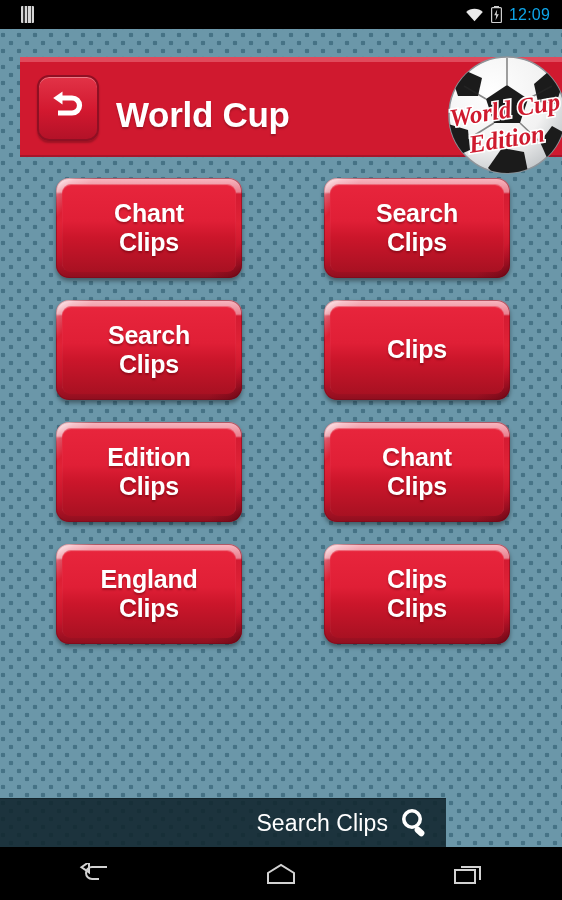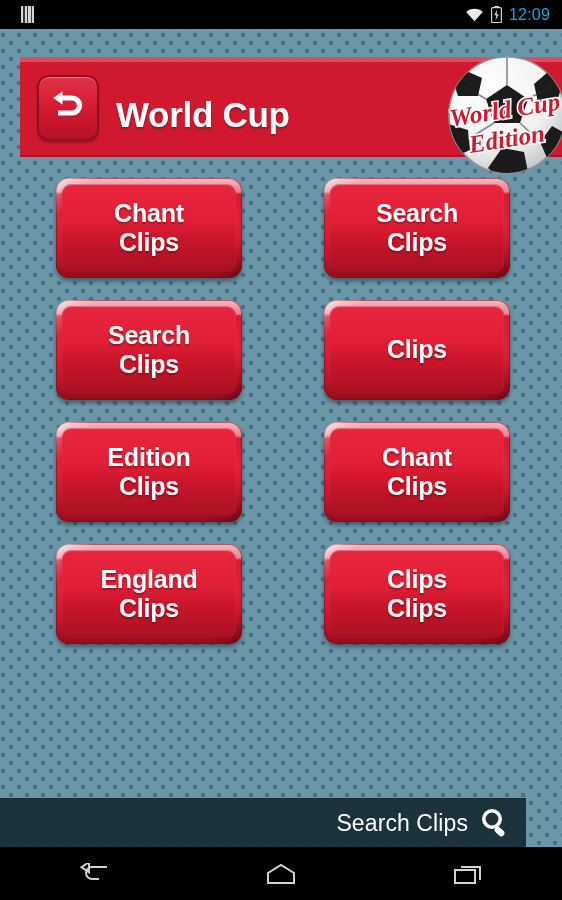--- a/index.html
+++ b/index.html
@@ -131,21 +131,21 @@
     color:#fff; font-weight:bold; font-size:25px;
     line-height:1.18; text-align:center;
     letter-spacing:-0.2px;
     text-shadow:0 2px 2px rgba(90,0,10,0.45);
     white-space:nowrap;
   }
 
   
   .searchbar {
     position:absolute; left:0; top:798px;
-    width:526px; height:49px;
+    width:446px; height:49px;
     background:rgba(17,37,46,0.88);
     display:flex; align-items:center; justify-content:flex-end;
     padding-right:14px; gap:10px;
     border-top:1px solid rgba(0,0,0,0.25);
     cursor:pointer; z-index:15;
   }
   .search-label {
     color:#fff; font-size:23px; letter-spacing:0.1px;
   }
   .search-icon { width:34px; height:34px; display:block; }

